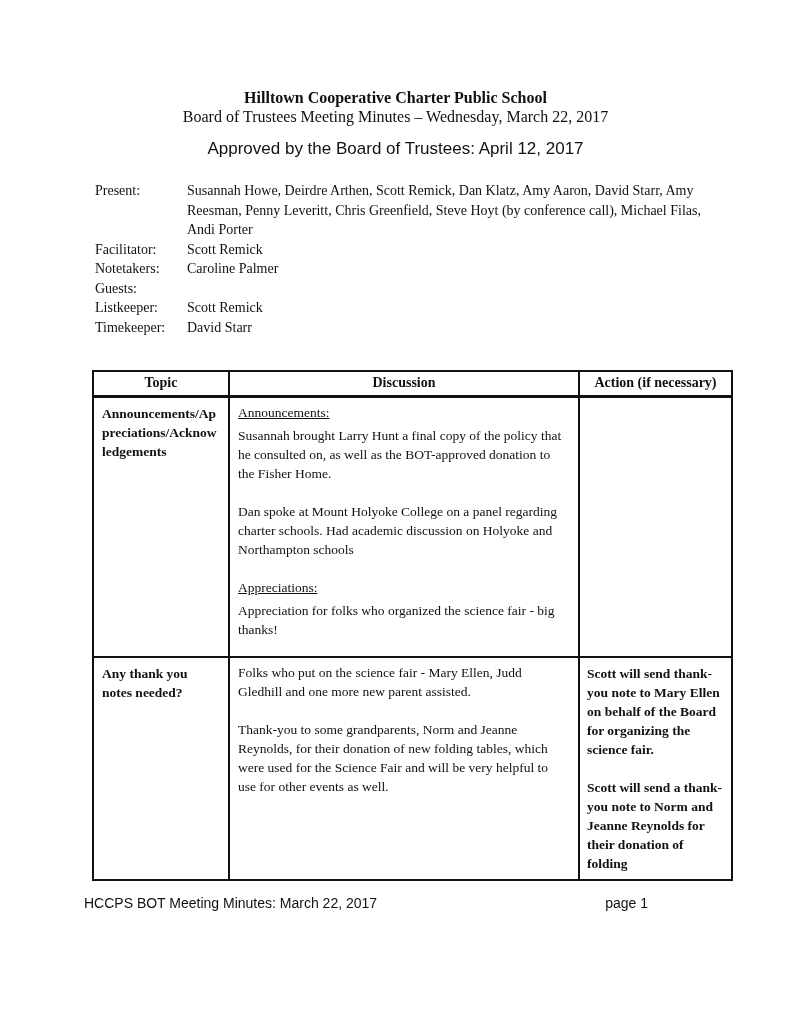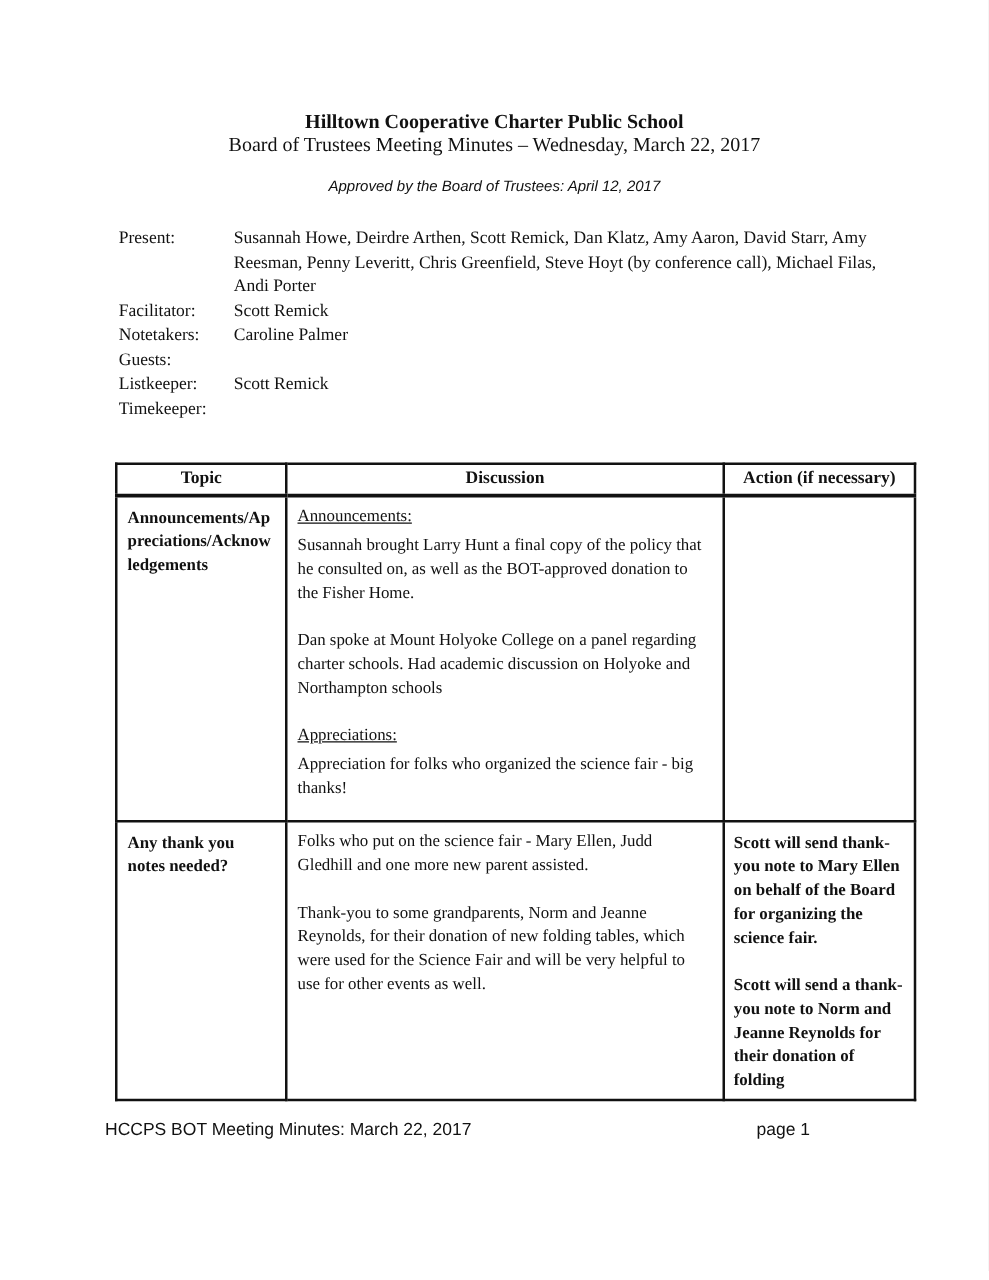--- a/index.html
+++ b/index.html
@@ -14,22 +14,21 @@
     font-family: "Liberation Serif", serif;
     overflow: hidden;
   }
   
   .doc-header { margin-top: 88px; text-align: center; }
   .doc-title { font-size: 16px; font-weight: bold; line-height: 19px; }
   .doc-subtitle { font-size: 16px; line-height: 19px; }
   .approval-note {
     margin-top: 15px;
     font-family: "Liberation Sans", sans-serif;
-    font-style: italic;
-    font-size: 12px;
+    font-size: 17px;
     line-height: 16px;
   }
   
   .meta-list { margin: 24px 60px 0 95px; font-size: 14px; }
   .meta-row { display: flex; line-height: 19.5px; }
   .meta-label { font-weight: normal; flex: 0 0 92px; }
   .meta-row.wide .meta-label { flex: 0 0 auto; margin-right: 5px; }
   .meta-value { flex: 1; }
   
   table.minutes {
@@ -100,20 +99,21 @@
     <div class="meta-row">
       <span class="meta-label">Guests:</span>
       <span class="meta-value"></span>
     </div>
     <div class="meta-row">
       <span class="meta-label">Listkeeper:</span>
       <span class="meta-value">Scott Remick</span>
     </div>
     <div class="meta-row">
       <span class="meta-label">Timekeeper:</span>
+      <span class="meta-value">David Starr</span>
     </div>
   </div>
 
   <table class="minutes">
     <colgroup>
       <col class="c-topic">
         <col class="c-discussion">
         <col class="c-action">
     </colgroup>
     <tbody>

